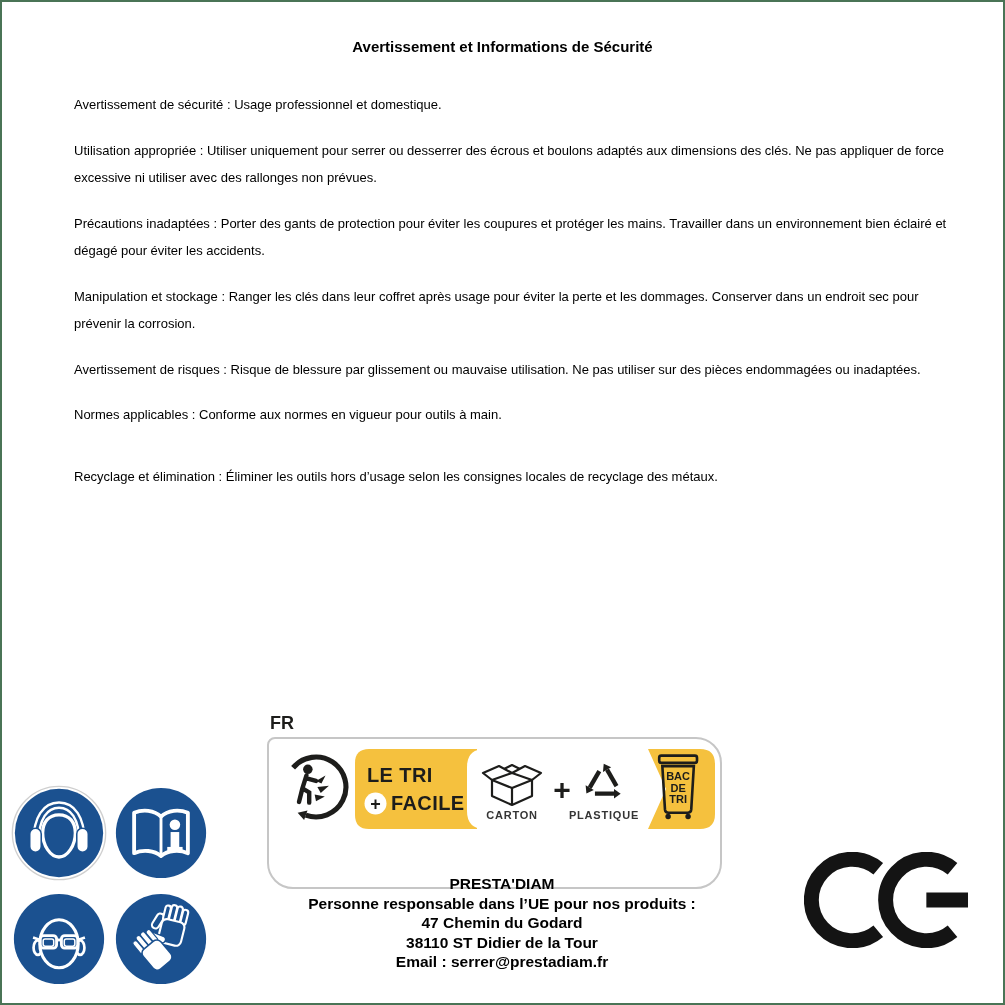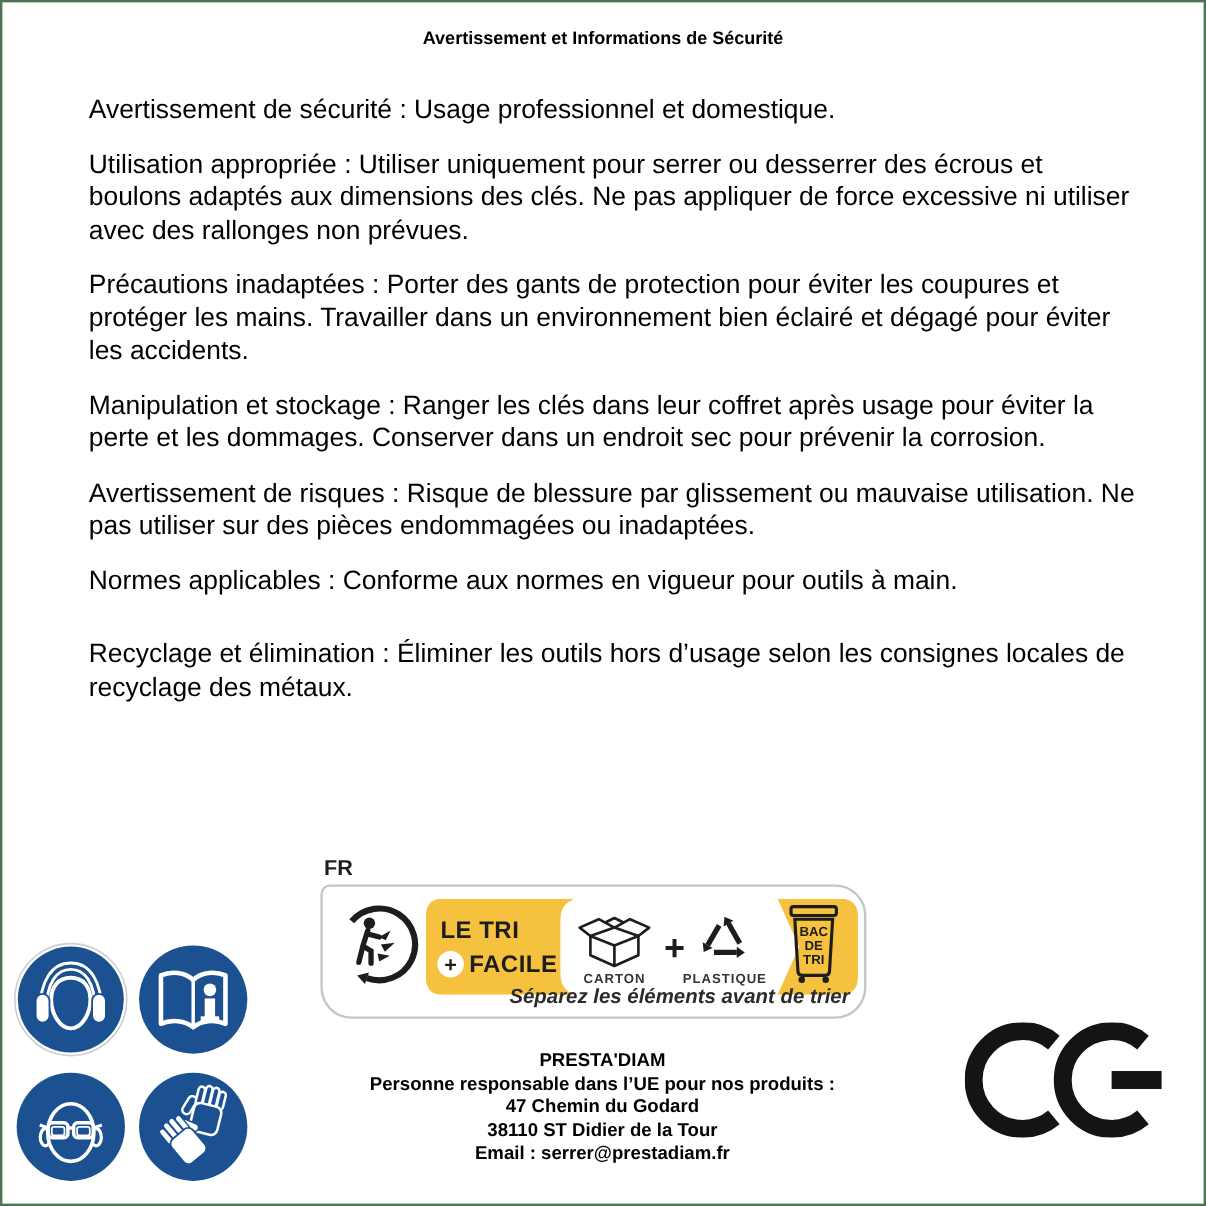--- a/index.html
+++ b/index.html
@@ -7,47 +7,47 @@
     width:1005px;height:1005px;
     background:#ffffff;
     border:2px solid var(--border-green,#4a7456);
     box-sizing:border-box;
     position:relative;
     font-family:"Liberation Sans",sans-serif;
     color:#000;
     overflow:hidden;
   }
   .title{
-    margin:22px 0 0 0;
+    margin:36px 0 0 0;
     text-align:center;
     font-size:15px;
     font-weight:bold;
   }
   .content{
     margin-top:36px;
     padding:0 52px 0 72px;
-    font-size:22px;
+    font-size:13px;
     line-height:27.5px;
   }
   .content p{margin:0 0 18px 0;}
   .content p.gap{margin-top:34px;}
 
   
   .m-icons{
     position:absolute;left:9px;top:783px;
     display:grid;grid-template-columns:96px 96px;grid-auto-rows:96px;
     column-gap:6px;row-gap:10px;
   }
   .m-icon svg{width:96px;height:96px;color:var(--safety-blue,#1b5190);display:block;}
 
   
   .tri-block{position:absolute;left:265px;top:711px;width:458px;}
   .fr-label{font-size:18px;font-weight:bold;color:var(--ink,#1d1d1b);margin:0 0 3px 3px;}
   .tri-box{
-    position:relative;width:455px;height:112px;
+    position:relative;width:455px;height:152px;
     border:2px solid #c6c6c6;border-radius:8px 26px 26px 26px;
     box-sizing:border-box;background:#fff;
   }
   .triman-logo{position:absolute;left:13px;top:14px;color:var(--ink,#1d1d1b);}
   .banner{position:absolute;left:86px;top:10px;}
   .yl{fill:var(--tri-yellow,#f5c13e);}
   .ink-f{fill:var(--ink,#1d1d1b);}
   .ink-s{stroke:var(--ink,#1d1d1b);fill:none;}
   .tri-word{font-family:"Liberation Sans",sans-serif;font-size:20px;font-weight:bold;fill:var(--ink,#1d1d1b);letter-spacing:.4px;}
   .tri-plus{font-family:"Liberation Sans",sans-serif;font-size:18px;font-weight:bold;fill:var(--ink,#1d1d1b);}
@@ -186,21 +186,20 @@
       <g transform="translate(300,5) scale(1.05)">
         <rect x="4" y="1.5" width="36" height="7" rx="2" class="ink-s" stroke-width="2.5"></rect>
         <path d="M7,11.5 L9.5,53 Q9.8,56 13,56 H31 Q34.2,56 34.5,53 L37,11.5 Z" class="ink-s" stroke-width="2.5"></path>
         <circle cx="12.5" cy="59.5" r="2.6" class="ink-f"></circle>
         <circle cx="31.5" cy="59.5" r="2.6" class="ink-f"></circle>
         <text class="bin-text" x="22" y="25" text-anchor="middle">BAC</text>
         <text class="bin-text" x="22" y="36" text-anchor="middle">DE</text>
         <text class="bin-text" x="22" y="47" text-anchor="middle">TRI</text>
       </g>
     </svg>
-    <div class="tagline">Séparez les éléments avant de trier</div>
   </div>
 </div>
 
 <div class="resp">
   <div>PRESTA'DIAM</div>
   <div>Personne responsable dans l’UE pour nos produits :</div>
   <div>47 Chemin du Godard</div>
   <div>38110 ST Didier de la Tour</div>
   <div>Email : serrer@prestadiam.fr</div>
 </div>

